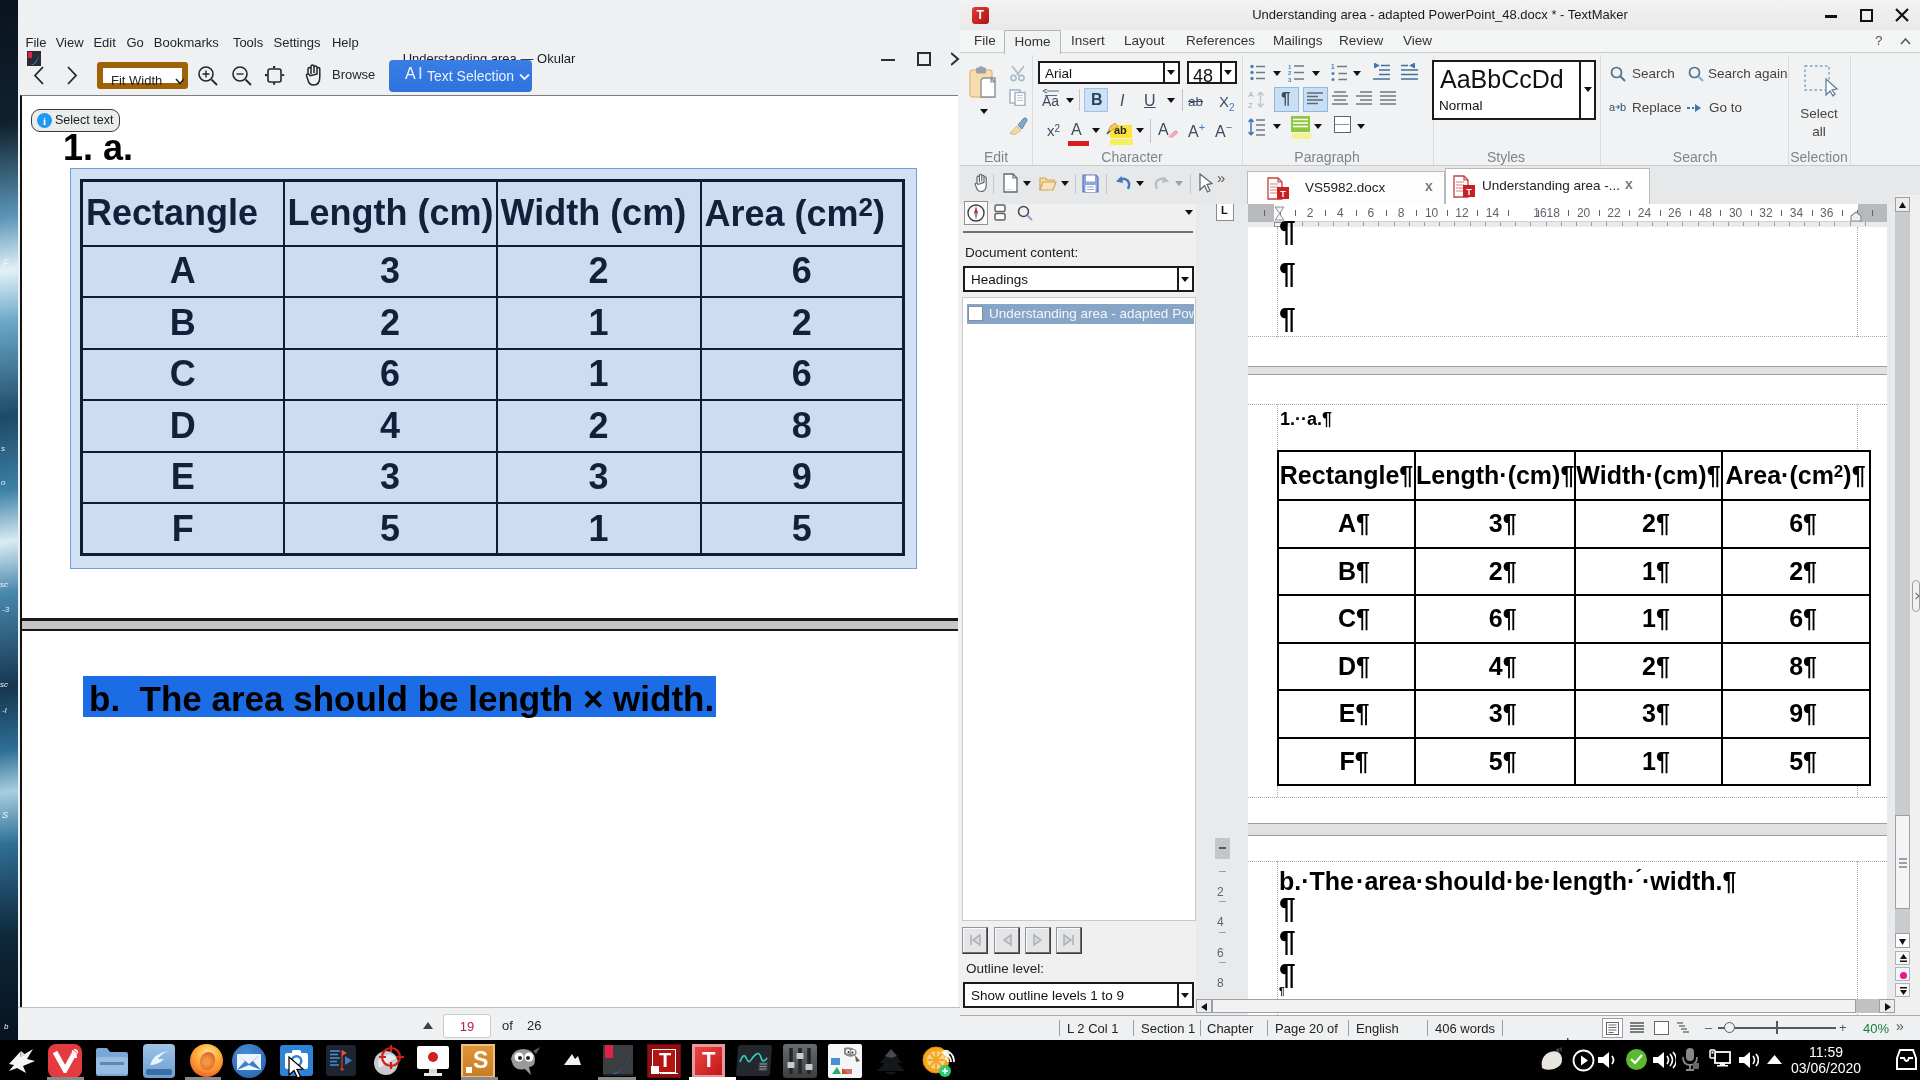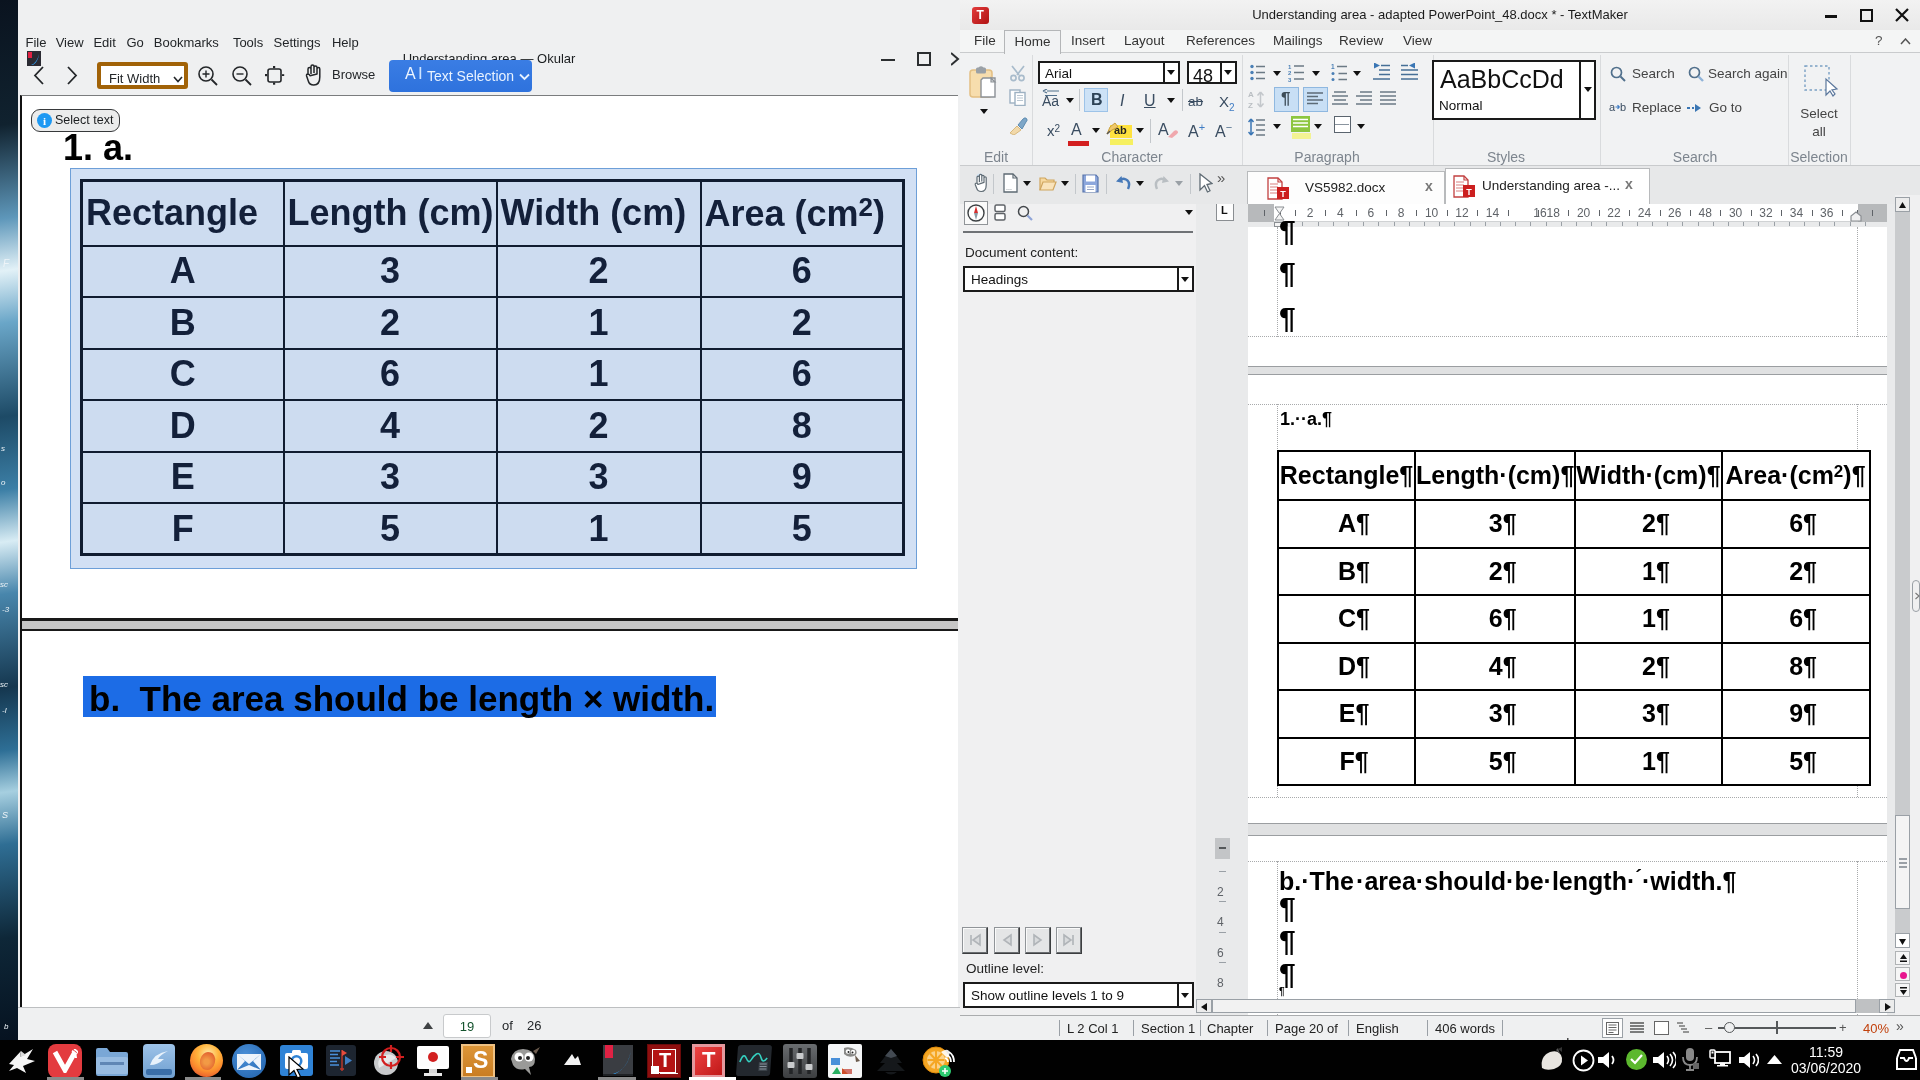--- a/index.html
+++ b/index.html
@@ -82,21 +82,21 @@
       <span style="left:255.5px;">Settings</span>
       <span style="left:313.9px;">Help</span>
   </div>
   <div class="tbar">
     <svg class="abs" style="left:14px;top:9px;" width="13" height="21" viewBox="0 0 13 21">
         <path d="M11 2 L3 10.5 L11 19" stroke="#232629" stroke-width="1.8" fill="none"></path>
       </svg>
     <svg class="abs" style="left:48px;top:9px;" width="13" height="21" viewBox="0 0 13 21">
         <path d="M2 2 L10 10.5 L2 19" stroke="#232629" stroke-width="1.8" fill="none"></path>
       </svg>
-    <div class="abs" style="left:79px;top:6px;width:91px;height:27px;background:#fff;border:4px solid #a16207;border-radius:3px;">
+    <div class="abs" style="left:79px;top:6px;width:91px;height:27px;background:#fff;border:6px solid #a16207;border-radius:3px;">
       <span class="abs" style="left:8px;top:5px;font-size:13px;color:#232629;">Fit Width</span>
       <svg class="abs" style="left:72px;top:10px;" width="10" height="7" viewBox="0 0 10 7">
           <path d="M1 1 L5 5.5 L9 1" stroke="#232629" stroke-width="1.6" fill="none"></path>
         </svg>
     </div>
     <svg class="abs" style="left:178px;top:8px;" width="24" height="24" viewBox="0 0 24 24">
         <circle cx="10" cy="10" r="7" stroke="#232629" stroke-width="1.6" fill="none"></circle>
         <path d="M15.5 15.5 L21 21" stroke="#232629" stroke-width="1.8"></path>
         <path d="M6.5 10 h7 M10 6.5 v7" stroke="#232629" stroke-width="1.4"></path>
       </svg>
@@ -188,21 +188,21 @@
     </tbody>
       </table>
 
     <div class="abs" style="left:60.5px;top:580px;width:633px;height:41px;background:#1c6ce6;"></div>
     <div class="abs" style="left:67px;top:583px;font-size:35px;font-weight:bold;color:#000;">b.&nbsp; The area should be length × width.</div>
   </div>
   <div class="status">
     <svg class="abs" style="left:404px;top:13px;" width="12" height="9" viewBox="0 0 12 9">
         <path d="M6 1 L11 8 L1 8 Z" fill="#3f4244"></path>
       </svg>
-    <div class="abs" style="left:425px;top:6px;width:48px;height:24px;background:#fff;border:1px solid #c8cacc;border-radius:3px;text-align:center;font-size:13px;color:#14532d;padding-top:4px;">19</div>
+    <div class="abs" style="left:425px;top:6px;width:48px;height:24px;background:#fff;border:1px solid #c8cacc;border-radius:3px;text-align:center;font-size:13px;color:#be185d;padding-top:4px;">19</div>
     <span class="abs" style="left:484px;top:10px;font-size:13px;color:#232629;">of</span>
     <span class="abs" style="left:509px;top:10px;font-size:13px;color:#232629;">26</span>
   </div>
 </div>
 <div id="tm" class="abs">
   <div class="abs" style="left:0;top:0;width:960px;height:30px;background:linear-gradient(#f2f2f2,#e9e9e9);">
     <div class="abs" style="left:12px;top:7px;width:17px;height:17px;background:linear-gradient(135deg,#e23b3b,#b01212);border-radius:3px;">
         <span style="position:absolute;left:4.5px;top:1px;color:#fff;font-weight:bold;font-size:12px;">T</span>
       </div>
     <div class="abs" style="left:0;top:7px;width:100%;text-align:center;font-size:13px;color:#1b1b1b;">Understanding area - adapted PowerPoint_48.docx * - TextMaker</div>
@@ -497,20 +497,26 @@
       </svg>
     <div class="car" style="position:absolute;left:225px;top:6px;"></div>
     <div class="abs" style="left:3px;top:27px;width:230px;height:1.5px;background:#6f7276;"></div>
     <span class="abs" style="left:5px;top:41px;font-size:13.5px;color:#222;">Document content:</span>
     <div class="cbx" style="left:3px;top:62px;width:231px;height:26px;">
         <span style="position:absolute;left:6px;top:4px;font-size:13.5px;color:#111;">Headings</span>
         <div class="dd">
           <div class="car" style="position:absolute;left:2px;top:9px;"></div>
         </div>
       </div>
+    <div class="abs" style="left:2px;top:93px;width:234px;height:624px;background:#fff;border:1px solid #c6c8ca;">
+      <div class="abs" style="left:4px;top:6px;width:227px;height:20px;background:#87a5c6;">
+        <div class="abs" style="left:1px;top:2px;width:15px;height:15px;background:#fff;border:1px solid #8a8e92;"></div>
+        <div class="abs" style="left:22px;top:2px;width:205px;font-size:13.5px;color:#f2f6fa;white-space:nowrap;overflow:hidden;">Understanding area - adapted Pow</div>
+      </div>
+    </div>
     <div class="nbt" style="left:2px;top:723px;"><svg width="14" height="14" viewBox="0 0 14 14">
           <path d="M3 2 v10 M12 2 L5 7 L12 12 Z" stroke="#b0b4b8" stroke-width="1.6" fill="#d8dadc"></path>
         </svg></div>
     <div class="nbt" style="left:34px;top:723px;"><svg width="14" height="14" viewBox="0 0 14 14">
           <path d="M11 2 L4 7 L11 12 Z" stroke="#b0b4b8" stroke-width="1.6" fill="#d8dadc"></path>
         </svg></div>
     <div class="nbt" style="left:65px;top:723px;"><svg width="14" height="14" viewBox="0 0 14 14">
           <path d="M3 2 L10 7 L3 12 Z" stroke="#b0b4b8" stroke-width="1.6" fill="#d8dadc"></path>
         </svg></div>
     <div class="nbt" style="left:96px;top:723px;"><svg width="14" height="14" viewBox="0 0 14 14">
@@ -795,21 +801,21 @@
       </svg>
     <div class="abs" style="left:694px;top:5px;width:15px;height:14px;border:1.5px solid #666;background:#fff;"></div>
     <svg class="abs" style="left:717px;top:6px;" width="15" height="13" viewBox="0 0 15 13">
         <path d="M0 1 h6 M2 4 h6 M4 7 h6 M6 10 h6" stroke="#777" stroke-width="1.3"></path>
       </svg>
     <span class="abs" style="left:745px;top:4px;color:#555;">–</span>
     <div class="abs" style="left:758px;top:11px;width:118px;height:1.5px;background:#55585a;"></div>
     <div class="abs" style="left:764px;top:6px;width:11px;height:11px;border-radius:50%;border:1.5px solid #55585a;background:#eff0f1;"></div>
     <div class="abs" style="left:816px;top:5px;width:1.5px;height:13px;background:#55585a;"></div>
     <span class="abs" style="left:879px;top:4px;color:#555;">+</span>
-    <span class="abs" style="left:903px;top:5px;color:#c2410c;">40%</span>
+    <span class="abs" style="left:903px;top:5px;color:#15803d;">40%</span>
     <span class="abs" style="left:936px;top:2px;font-size:14px;color:#555;">»</span>
   </div>
 </div>
 <div id="task" class="abs">
 
   <svg class="abs" style="left:6px;top:6px;" width="30" height="28" viewBox="0 0 30 28">
       <path d="M3 18 L15 5 L14 11 L27 3 L21 13 L29 15 L17 20 L20 27 L11 22 L3 25 L8 19 Z" fill="#f5f5f5"></path>
       <path d="M15 5 L14 11 L20 9 Z" fill="#d8d8d8"></path>
     </svg>
 

